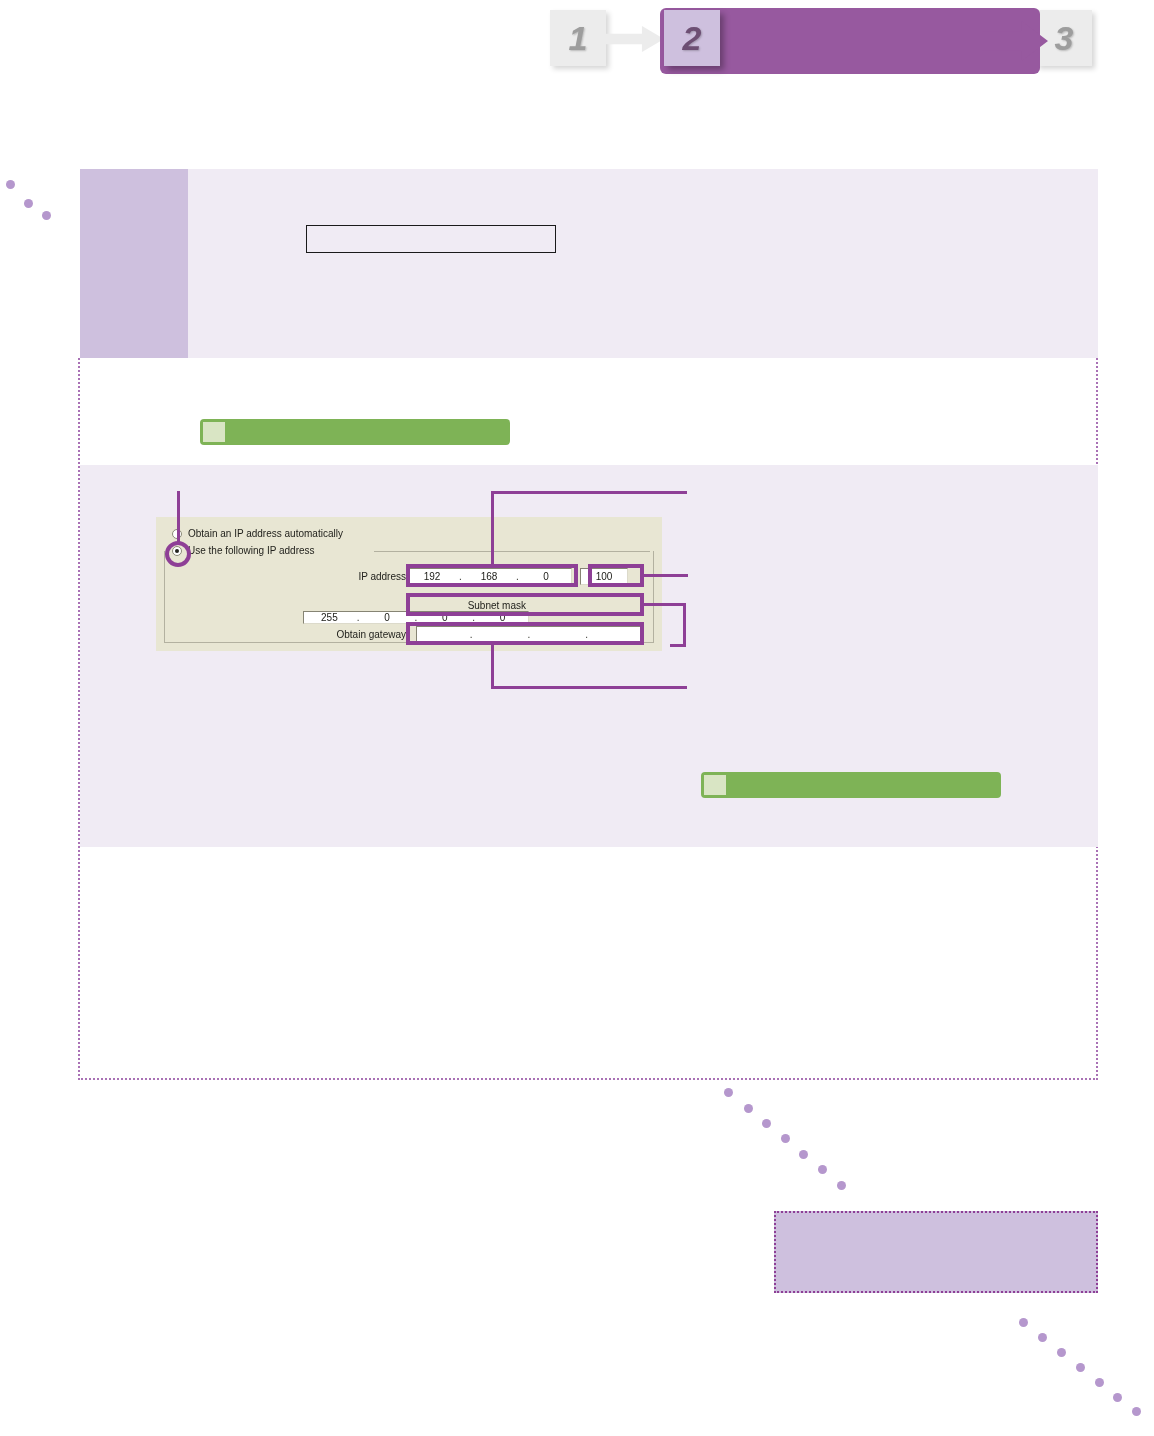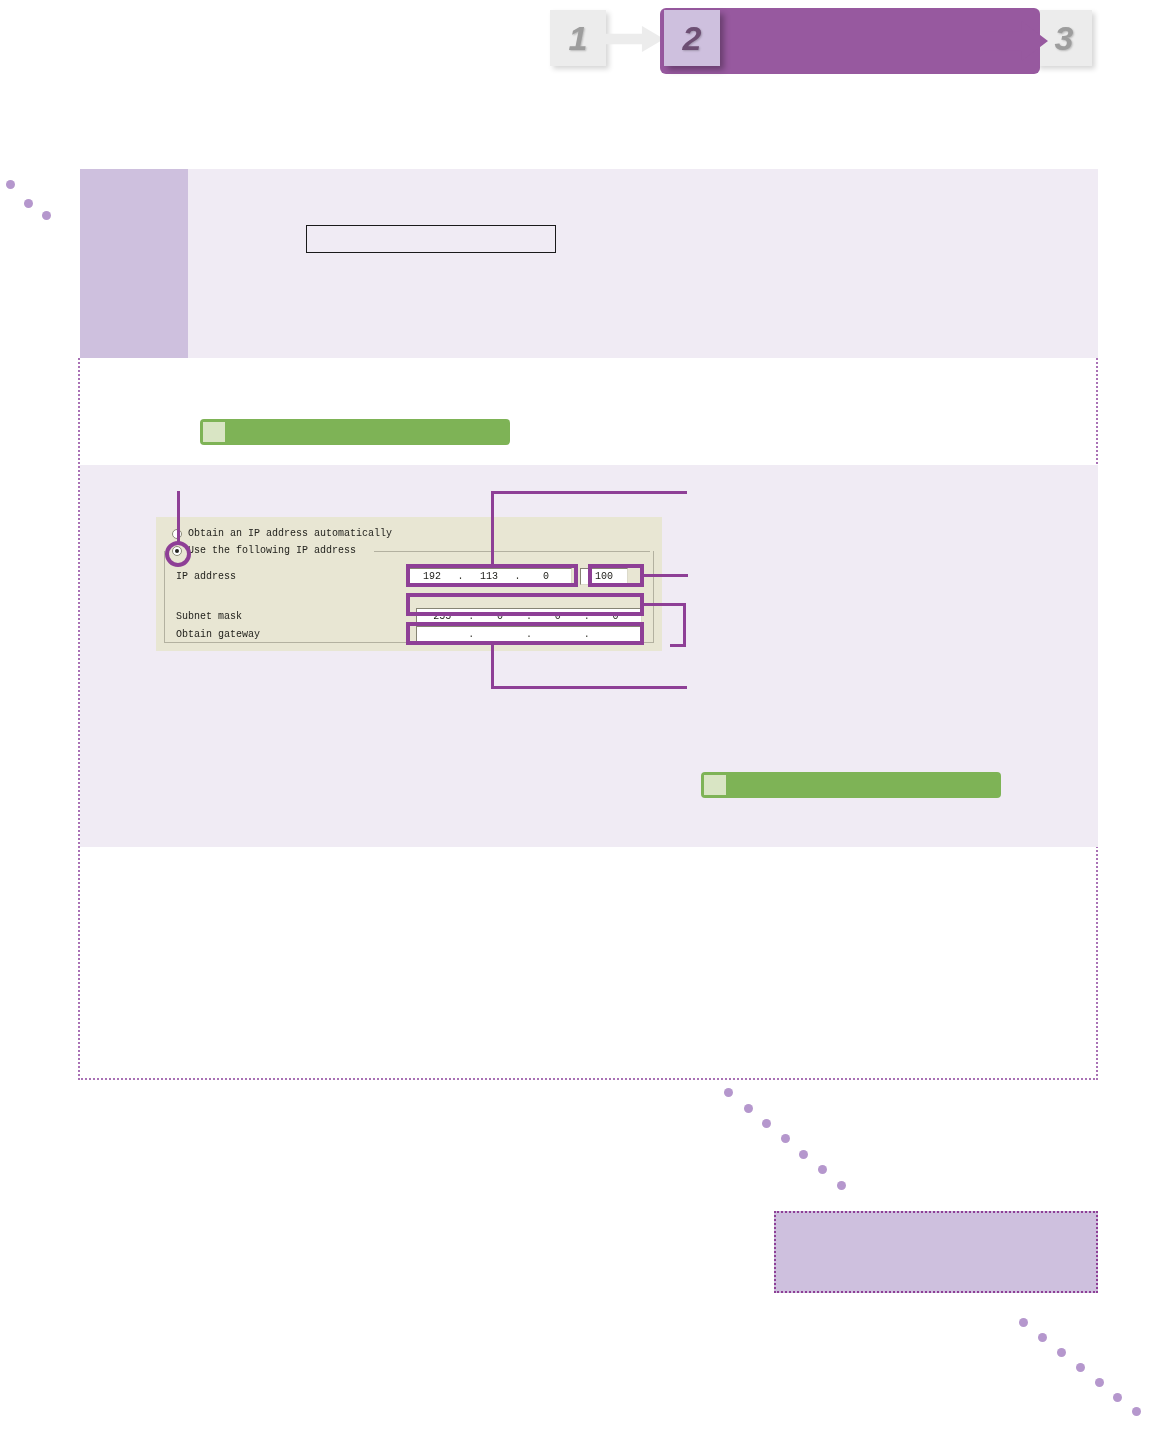--- a/index.html
+++ b/index.html
@@ -164,21 +164,21 @@
   .green-bar.bar-b { left: 701px; top: 772px; width: 300px; }
 
   
   .dialog {
     position: absolute;
     left: 156px;
     top: 517px;
     width: 506px;
     height: 134px;
     background: #e8e6d3;
-    font-family: Liberation Mono, monospace;
+    font-family: Liberation Sans, sans-serif;
     font-size: 10px;
     color: #23231e;
   }
   .dialog .radio-row {
     position: absolute;
     left: 16px;
     display: flex;
     align-items: center;
     gap: 6px;
     white-space: nowrap;
@@ -226,25 +226,26 @@
 
   .field-row {
     position: absolute;
     left: 20px;
     width: 470px;
     height: 18px;
     display: flex;
     align-items: center;
   }
   .field-row.f1 { top: 50px; }
-  .field-row.f2 { top: 90px; }
+  .field-row.f2 { top: 83px; flex-direction: column; }
   .field-row.f3 { top: 108px; }
   .field-label {
     width: 230px;
     flex: 0 0 auto;
+    text-align: right;
   }
   .ip-input {
     height: 17px;
     background: #ffffff;
     border: 1px solid #868474;
     border-right-color: #dcdacb;
     border-bottom-color: #dcdacb;
     box-sizing: border-box;
     display: flex;
     align-items: center;
@@ -373,21 +374,21 @@
     <div class="radio-row r2">
       <span class="radio-dot checked"></span>
       <span>Use the following IP address</span>
     </div>
 
     <div class="field-row f1">
       <span class="field-label">IP address</span>
       <div class="ip-input triple">
         <span class="oct">192</span>
         <span class="dot">.</span>
-        <span class="oct">113</span>
+        <span class="oct">168</span>
         <span class="dot">.</span>
         <span class="oct">0</span>
       </div>
       <div class="ip-input last-oct">
         <span class="oct">100</span>
       </div>
     </div>
 
     <div class="field-row f2">
       <span class="field-label">Subnet mask</span>

